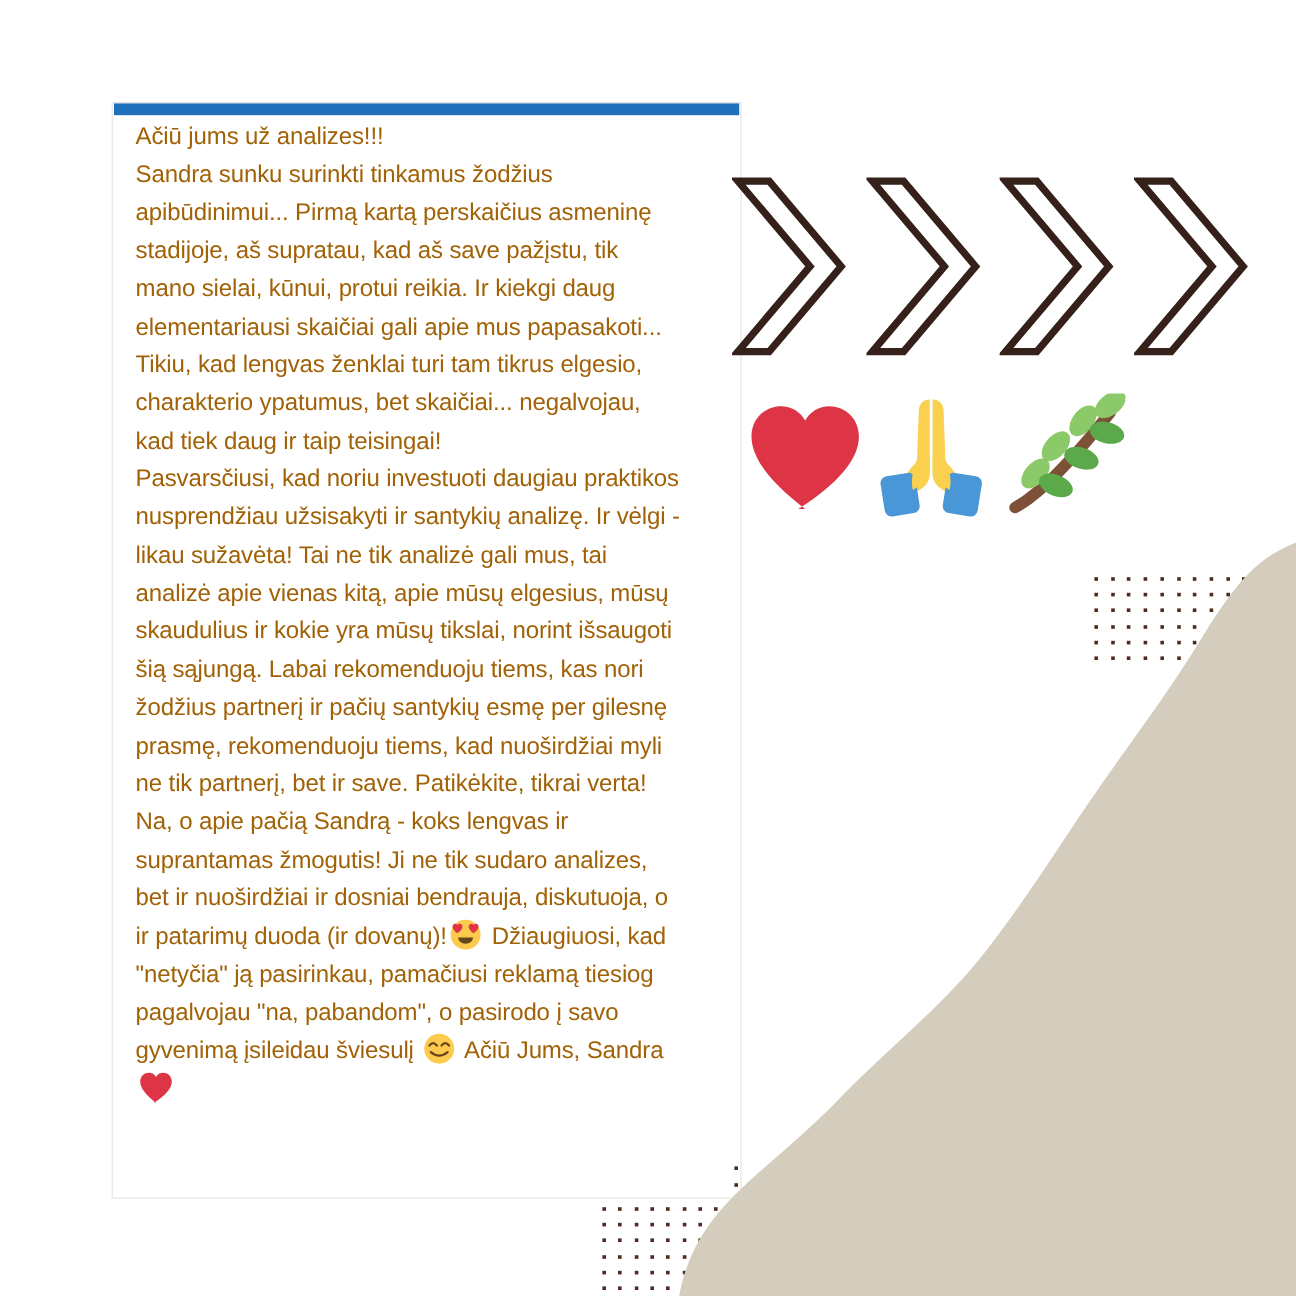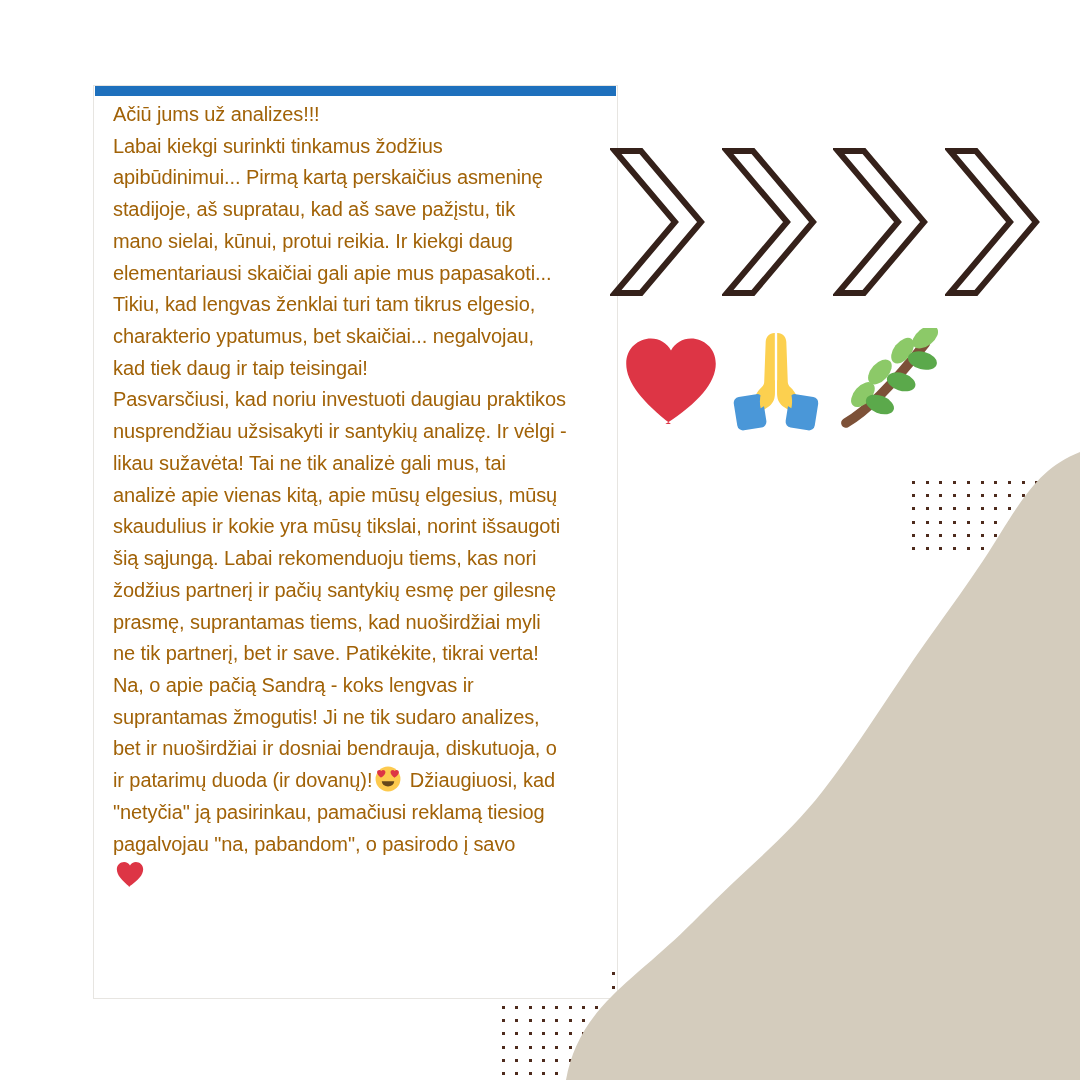--- a/index.html
+++ b/index.html
@@ -158,52 +158,56 @@
       <div class="dot" style="left: 608.4px; top: 1072px; background: rgb(78, 43, 29);"></div>
       <div class="dot" style="left: 621.7px; top: 1072px; background: rgb(78, 43, 29);"></div>
       <div class="dot stray-dot" style="left: 612px; top: 972px; background: rgb(78, 43, 29);"></div>
       <div class="dot stray-dot" style="left: 612px; top: 986px; background: rgb(78, 43, 29);"></div>
     </div>
 
   <div class="panel" style="border-color: rgb(231, 229, 225);">
     <div class="accent-bar" style="background: rgb(30, 112, 189);"></div>
     <div class="review-text" id="review-text" style="color: #a16207;">
         <div class="review-line">Ačiū jums už analizes!!!</div>
-        <div class="review-line">Labai kiekgi surinkti tinkamus žodžius</div>
+        <div class="review-line">Sandra sunku surinkti tinkamus žodžius</div>
         <div class="review-line">apibūdinimui... Pirmą kartą perskaičius asmeninę</div>
         <div class="review-line">stadijoje, aš supratau, kad aš save pažįstu, tik</div>
         <div class="review-line">mano sielai, kūnui, protui reikia. Ir kiekgi daug</div>
         <div class="review-line">elementariausi skaičiai gali apie mus papasakoti...</div>
         <div class="review-line">Tikiu, kad lengvas ženklai turi tam tikrus elgesio,</div>
         <div class="review-line">charakterio ypatumus, bet skaičiai... negalvojau,</div>
         <div class="review-line">kad tiek daug ir taip teisingai!</div>
         <div class="review-line">Pasvarsčiusi, kad noriu investuoti daugiau praktikos</div>
         <div class="review-line">nusprendžiau užsisakyti ir santykių analizę. Ir vėlgi -</div>
         <div class="review-line">likau sužavėta! Tai ne tik analizė gali mus, tai</div>
         <div class="review-line">analizė apie vienas kitą, apie mūsų elgesius, mūsų</div>
         <div class="review-line">skaudulius ir kokie yra mūsų tikslai, norint išsaugoti</div>
         <div class="review-line">šią sąjungą. Labai rekomenduoju tiems, kas nori</div>
         <div class="review-line">žodžius partnerį ir pačių santykių esmę per gilesnę</div>
-        <div class="review-line">prasmę, suprantamas tiems, kad nuoširdžiai myli</div>
+        <div class="review-line">prasmę, rekomenduoju tiems, kad nuoširdžiai myli</div>
         <div class="review-line">ne tik partnerį, bet ir save. Patikėkite, tikrai verta!</div>
         <div class="review-line">Na, o apie pačią Sandrą - koks lengvas ir</div>
         <div class="review-line">suprantamas žmogutis! Ji ne tik sudaro analizes,</div>
         <div class="review-line">bet ir nuoširdžiai ir dosniai bendrauja, diskutuoja, o</div>
         <div class="review-line">ir patarimų duoda (ir dovanų)!<svg width="28" height="28" viewBox="0 0 36 36">
             <circle cx="18" cy="18" r="16" fill="#fdca4e"></circle>
             <g transform="translate(3.2,5.5) scale(0.34)">
               <path d="M18 32.5C8.2 25 2.2 17.8 2.2 11.2 2.2 5.6 6.6 2.3 10.9 2.3c3 0 5.7 1.6 7.1 4.2 1.4-2.6 4.1-4.2 7.1-4.2 4.3 0 8.7 3.3 8.7 8.9 0 6.6-6 13.8-17.8 21.3z" fill="#dd3545"></path>
             </g>
             <g transform="translate(20.5,5.5) scale(0.34)">
               <path d="M18 32.5C8.2 25 2.2 17.8 2.2 11.2 2.2 5.6 6.6 2.3 10.9 2.3c3 0 5.7 1.6 7.1 4.2 1.4-2.6 4.1-4.2 7.1-4.2 4.3 0 8.7 3.3 8.7 8.9 0 6.6-6 13.8-17.8 21.3z" fill="#dd3545"></path>
             </g>
             <path d="M10 21 a8 6.5 0 0 0 16 0 z" fill="#65471b"></path>
           </svg> Džiaugiuosi, kad</div>
         <div class="review-line">"netyčia" ją pasirinkau, pamačiusi reklamą tiesiog</div>
         <div class="review-line">pagalvojau "na, pabandom", o pasirodo į savo</div>
+        <div class="review-line">gyvenimą įsileidau šviesulį <svg width="28" height="28" viewBox="0 0 36 36">
+            <circle cx="18" cy="18" r="16" fill="#fdca4e"></circle>
+            <path d="M7.5 14.5 Q11.5 9.5 15.5 14.5 M20.5 14.5 Q24.5 9.5 28.5 14.5 M9 21.5 Q18 29 27 21.5" stroke="#65471b" stroke-width="2.4" fill="none" stroke-linecap="round"></path>
+          </svg> Ačiū Jums, Sandra</div>
         <div class="review-line"><svg width="30" height="30" viewBox="0 0 36 36">
             <path d="M18 32.5C8.2 25 2.2 17.8 2.2 11.2 2.2 5.6 6.6 2.3 10.9 2.3c3 0 5.7 1.6 7.1 4.2 1.4-2.6 4.1-4.2 7.1-4.2 4.3 0 8.7 3.3 8.7 8.9 0 6.6-6 13.8-17.8 21.3z" fill="#dd3545"></path>
           </svg></div>
       </div>
   </div>
 
   <svg class="blob-svg" viewBox="0 0 1080 1080" xmlns="http://www.w3.org/2000/svg">
     <path id="blob-path" d="M 1080 452
       C 1044 466 1026 492 1000 534
       C 968 586 942 618 908 668

